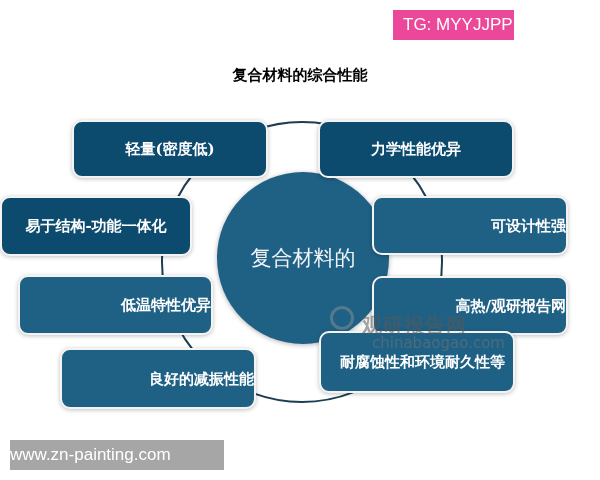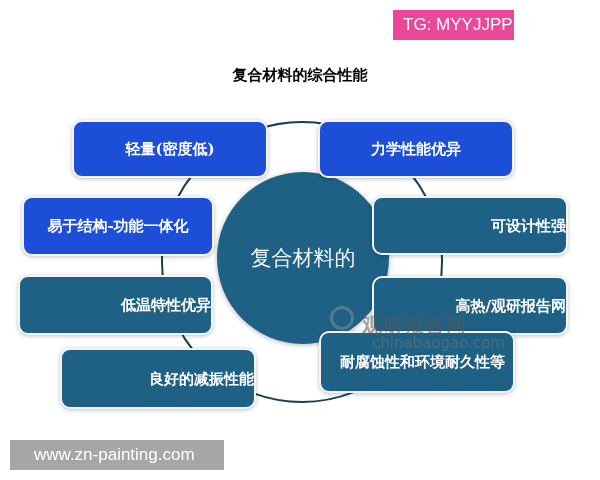--- a/index.html
+++ b/index.html
@@ -8,35 +8,35 @@
   .tg { position:absolute; left:393px; top:10px; width:121px; height:30px; background:#ec4899;
         color:#ffffff; font-family:"Liberation Sans","DejaVu Sans",sans-serif; font-size:17px;
         line-height:30px; padding-left:10px; box-sizing:border-box; }
   .title { position:absolute; left:0; width:600px; top:66px; text-align:center; font-size:15px;
            font-weight:bold; color:#000000; }
   svg.ring { position:absolute; left:0; top:0; }
   .box { position:absolute; box-sizing:border-box; border:2px solid #f3f3f3; border-radius:10px;
          color:#ffffff; font-weight:bold; font-size:15px; display:flex; align-items:center;
          justify-content:center; text-align:center; line-height:20px;
          box-shadow:0 1px 4px rgba(0,0,0,0.25); }
-  .salmon { background:#1d4ed8;align-items:center; }
+  .salmon { background:#0c4a6e;align-items:center; }
   .blue { background:#1f6184;justify-content:flex-end; }
   .center { position:absolute; left:217px; top:172px; width:172px; height:172px; border-radius:50%;
             background:#1f6184; box-shadow:0 1px 5px rgba(0,0,0,0.3); color:#f0f4f7;
             display:flex; flex-direction:row; align-items:center; justify-content:center;
             font-family:"DejaVu Sans","Liberation Sans",sans-serif; font-size:21px; line-height:28px; }
   .wm { position:absolute; left:330px; top:302px; color:rgba(90,90,90,0.55); font-family:"DejaVu Sans",sans-serif;
         font-weight:bold; font-size:20px; letter-spacing:1px; }
   .wm-sub { position:absolute; left:372px; top:334px; color:rgba(120,120,120,0.5);
             font-family:"DejaVu Sans",sans-serif; font-size:15px; }
   .wm-logo { position:absolute; left:330px; top:306px; width:24px; height:24px; border-radius:50%;
              border:3px solid rgba(150,150,150,0.45); box-sizing:border-box; }
   .footer { position:absolute; left:10px; top:440px; width:214px; height:30px; background:#a6a6a6;
             color:#ffffff; font-family:"Liberation Sans","DejaVu Sans",sans-serif; font-size:17px;
-            line-height:30px; padding-left:24px; box-sizing:border-box; }
+            line-height:30px; padding-left:0; box-sizing:border-box; }
 </style>
 </head>
 <body>
 
 <div class="tg">TG: MYYJJPP</div>
 <div class="title">复合材料的综合性能</div>
 
 <svg class="ring" width="600" height="480">
   <circle cx="302" cy="262" r="140" fill="none" stroke="#1c3d52" stroke-width="2"></circle>
 </svg>
@@ -44,21 +44,21 @@
 <div class="center">
   <div>复合材料的</div>
 </div>
 
 <div class="box salmon" style="left:72px;top:120px;width:196px;height:58px;">
   <span>轻量(密度低)</span>
 </div>
 <div class="box salmon" style="left:318px;top:120px;width:196px;height:58px;">
   <span>力学性能优异</span>
 </div>
-<div class="box salmon" style="left:22px;top:196px;width:192px;height:60px;">
+<div class="box salmon" style="left:0;top:196px;width:192px;height:60px;">
   <span>易于结构-功能一体化</span>
 </div>
 <div class="box blue" style="left:372px;top:196px;width:196px;height:59px;">
   <span>可设计性强</span>
 </div>
 <div class="box blue" style="left:18px;top:275px;width:195px;height:60px;">
   <span>低温特性优异</span>
 </div>
 <div class="box blue" style="left:372px;top:276px;width:196px;height:59px;">
   <span>高热/观研报告网</span>

